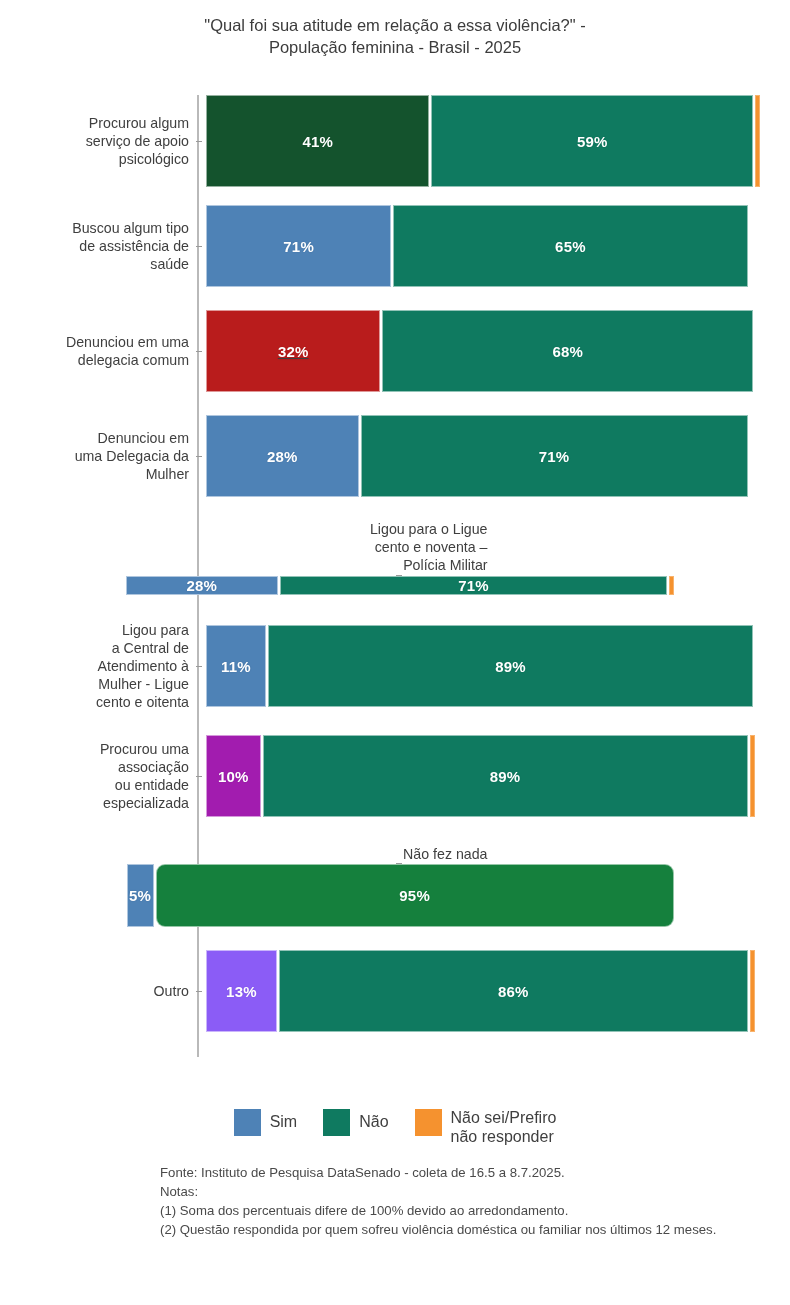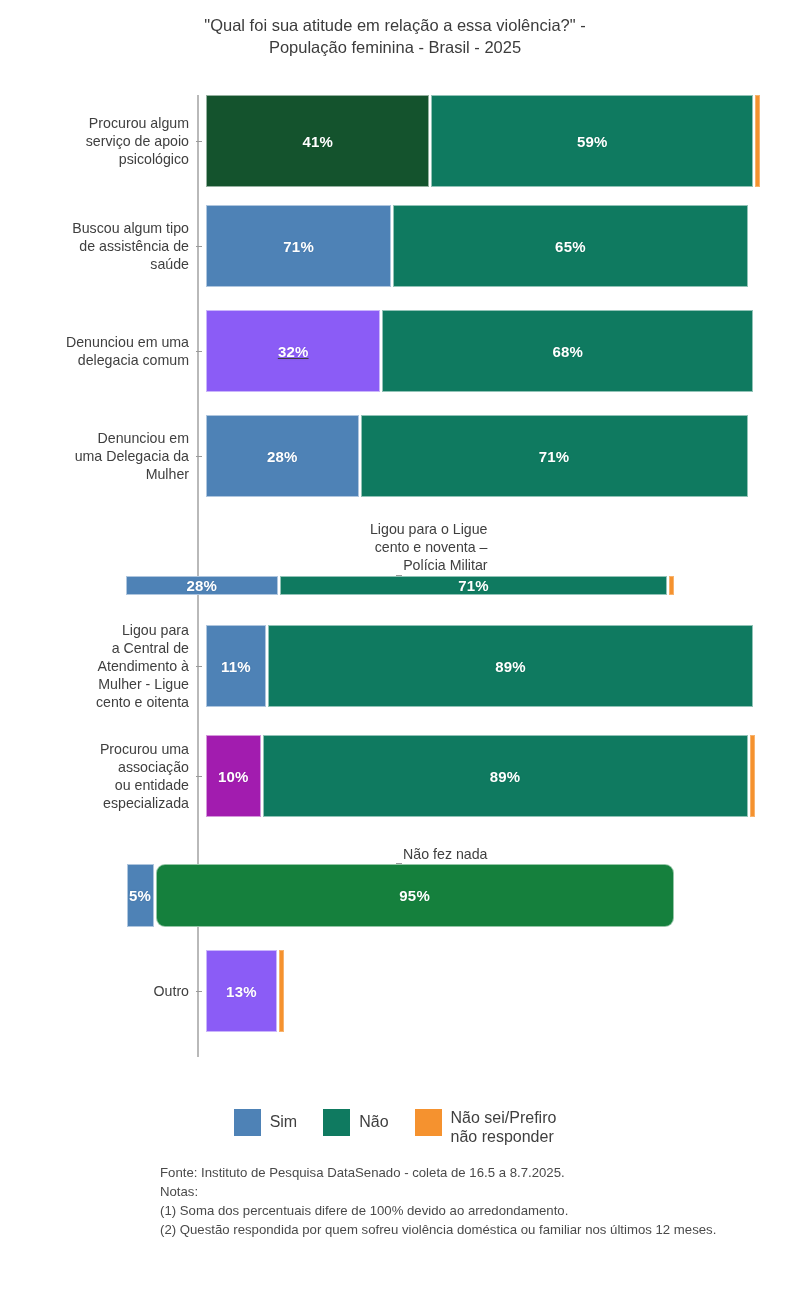--- a/index.html
+++ b/index.html
@@ -162,21 +162,21 @@
           <div class="seg nao" style="width: 354.25px; background: rgb(15, 122, 96);">
             <span class="val">65%</span>
           </div>
         </div>
       </div>
       <div class="bar-row" style="top: 215px; height: 82px;">
         <div class="cat-label">Denunciou em uma
 delegacia comum</div>
         <div class="tick"></div>
         <div class="bars">
-          <div class="seg sim" style="width: 174.4px; background: #8b5cf6; text-decoration: underline;">
+          <div class="seg sim" style="width: 174.4px; background: #b91c1c; text-decoration: underline;">
             <span class="val">32%</span>
           </div>
           <div class="seg nao" style="width: 370.6px; background: rgb(15, 122, 96);">
             <span class="val">68%</span>
           </div>
         </div>
       </div>
       <div class="bar-row" style="top: 320px; height: 82px;">
         <div class="cat-label">Denunciou em
 uma Delegacia da
@@ -250,20 +250,23 @@
           </div>
         </div>
       </div>
       <div class="bar-row" style="top: 855px; height: 82px;">
         <div class="cat-label">Outro</div>
         <div class="tick"></div>
         <div class="bars">
           <div class="seg sim" style="width: 70.85px; background: #8b5cf6;">
             <span class="val">13%</span>
           </div>
+          <div class="seg nao" style="width: 468.7px; background: rgb(15, 122, 96);">
+            <span class="val">86%</span>
+          </div>
           <div class="seg nsei" style="width: 5.45px; background: rgb(245, 146, 47);"></div>
         </div>
       </div>
     </div>
 </div>
 
 <div id="legend">
     <div class="legend-item">
       <span class="swatch" style="background: rgb(78, 130, 182);"></span>
       <span class="legend-label">Sim</span>

